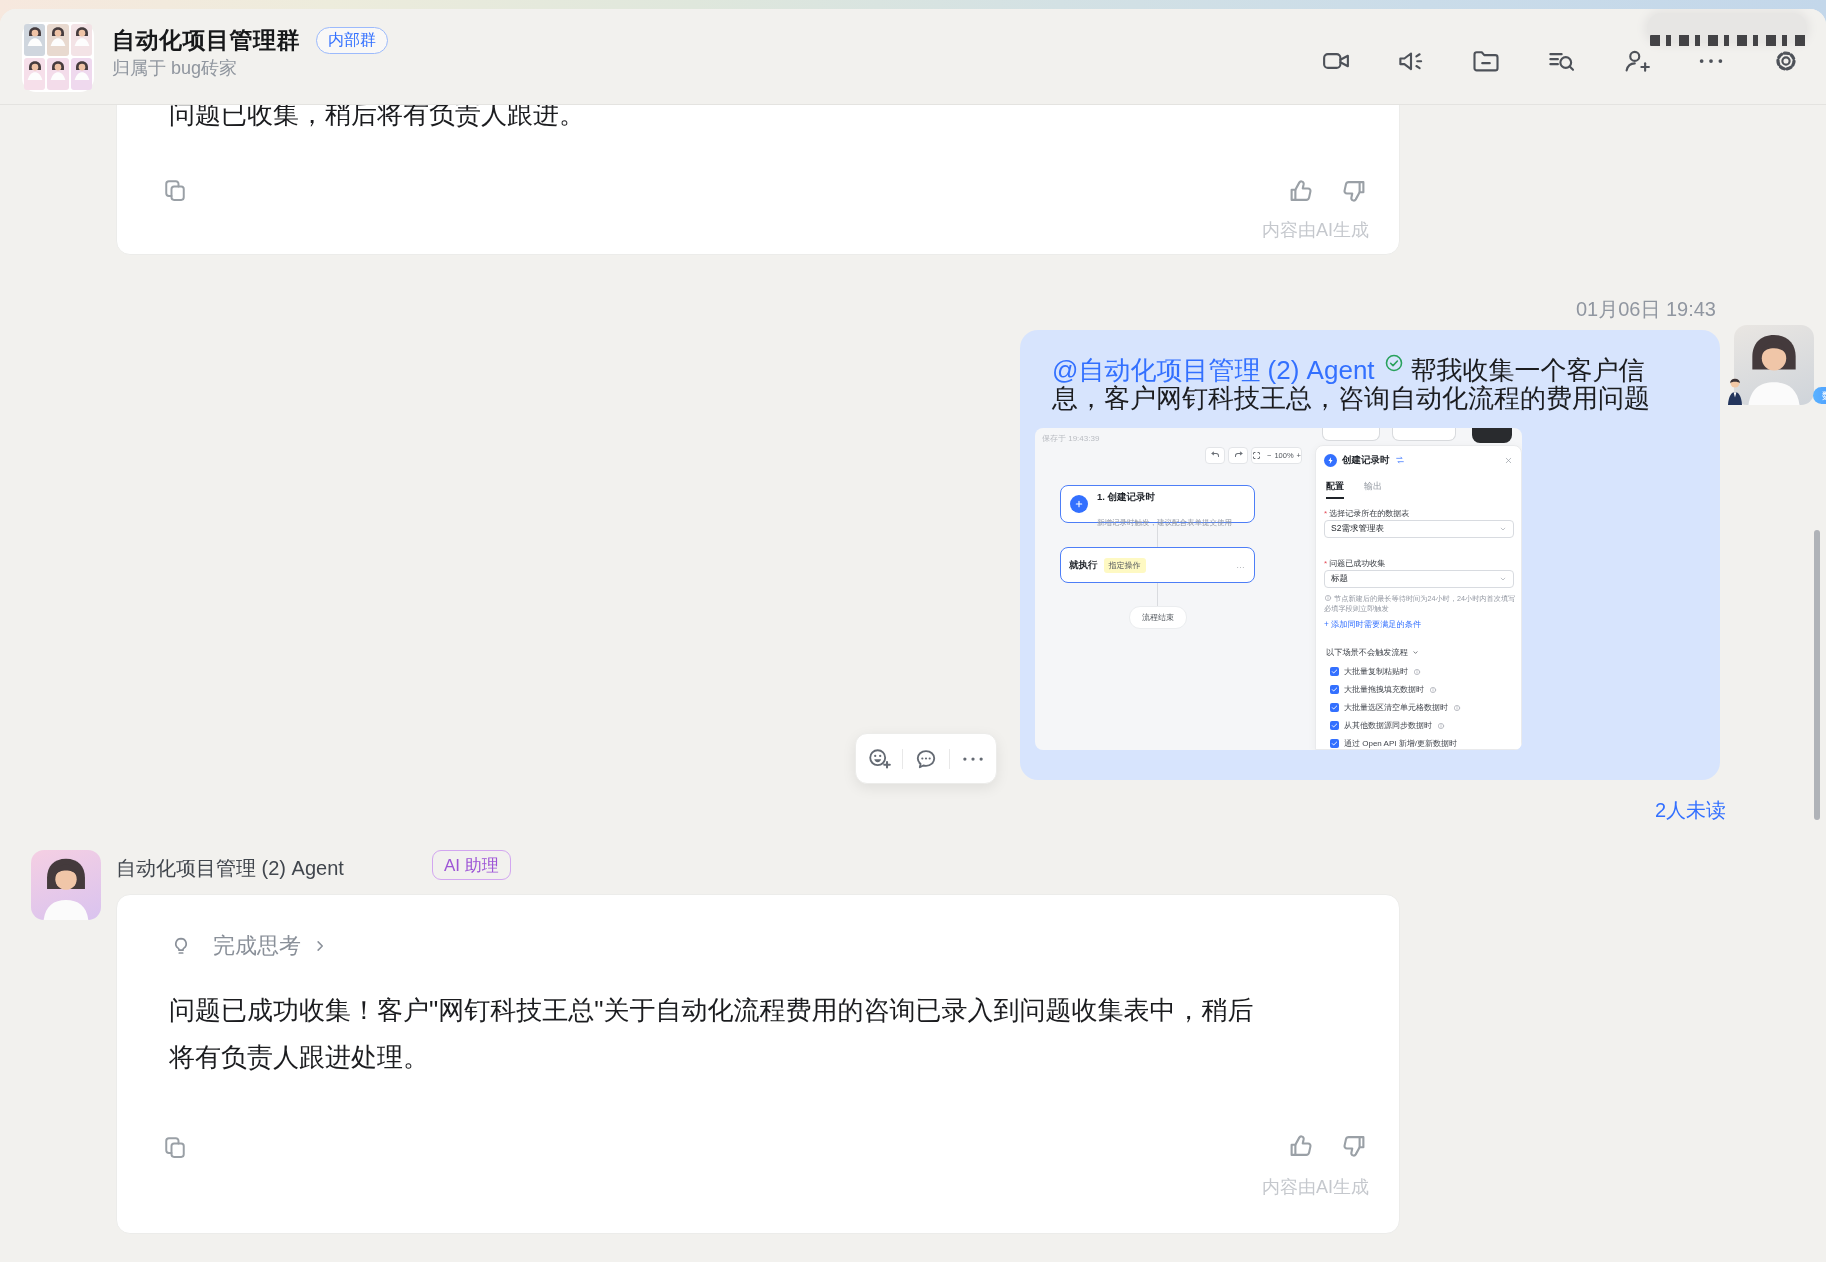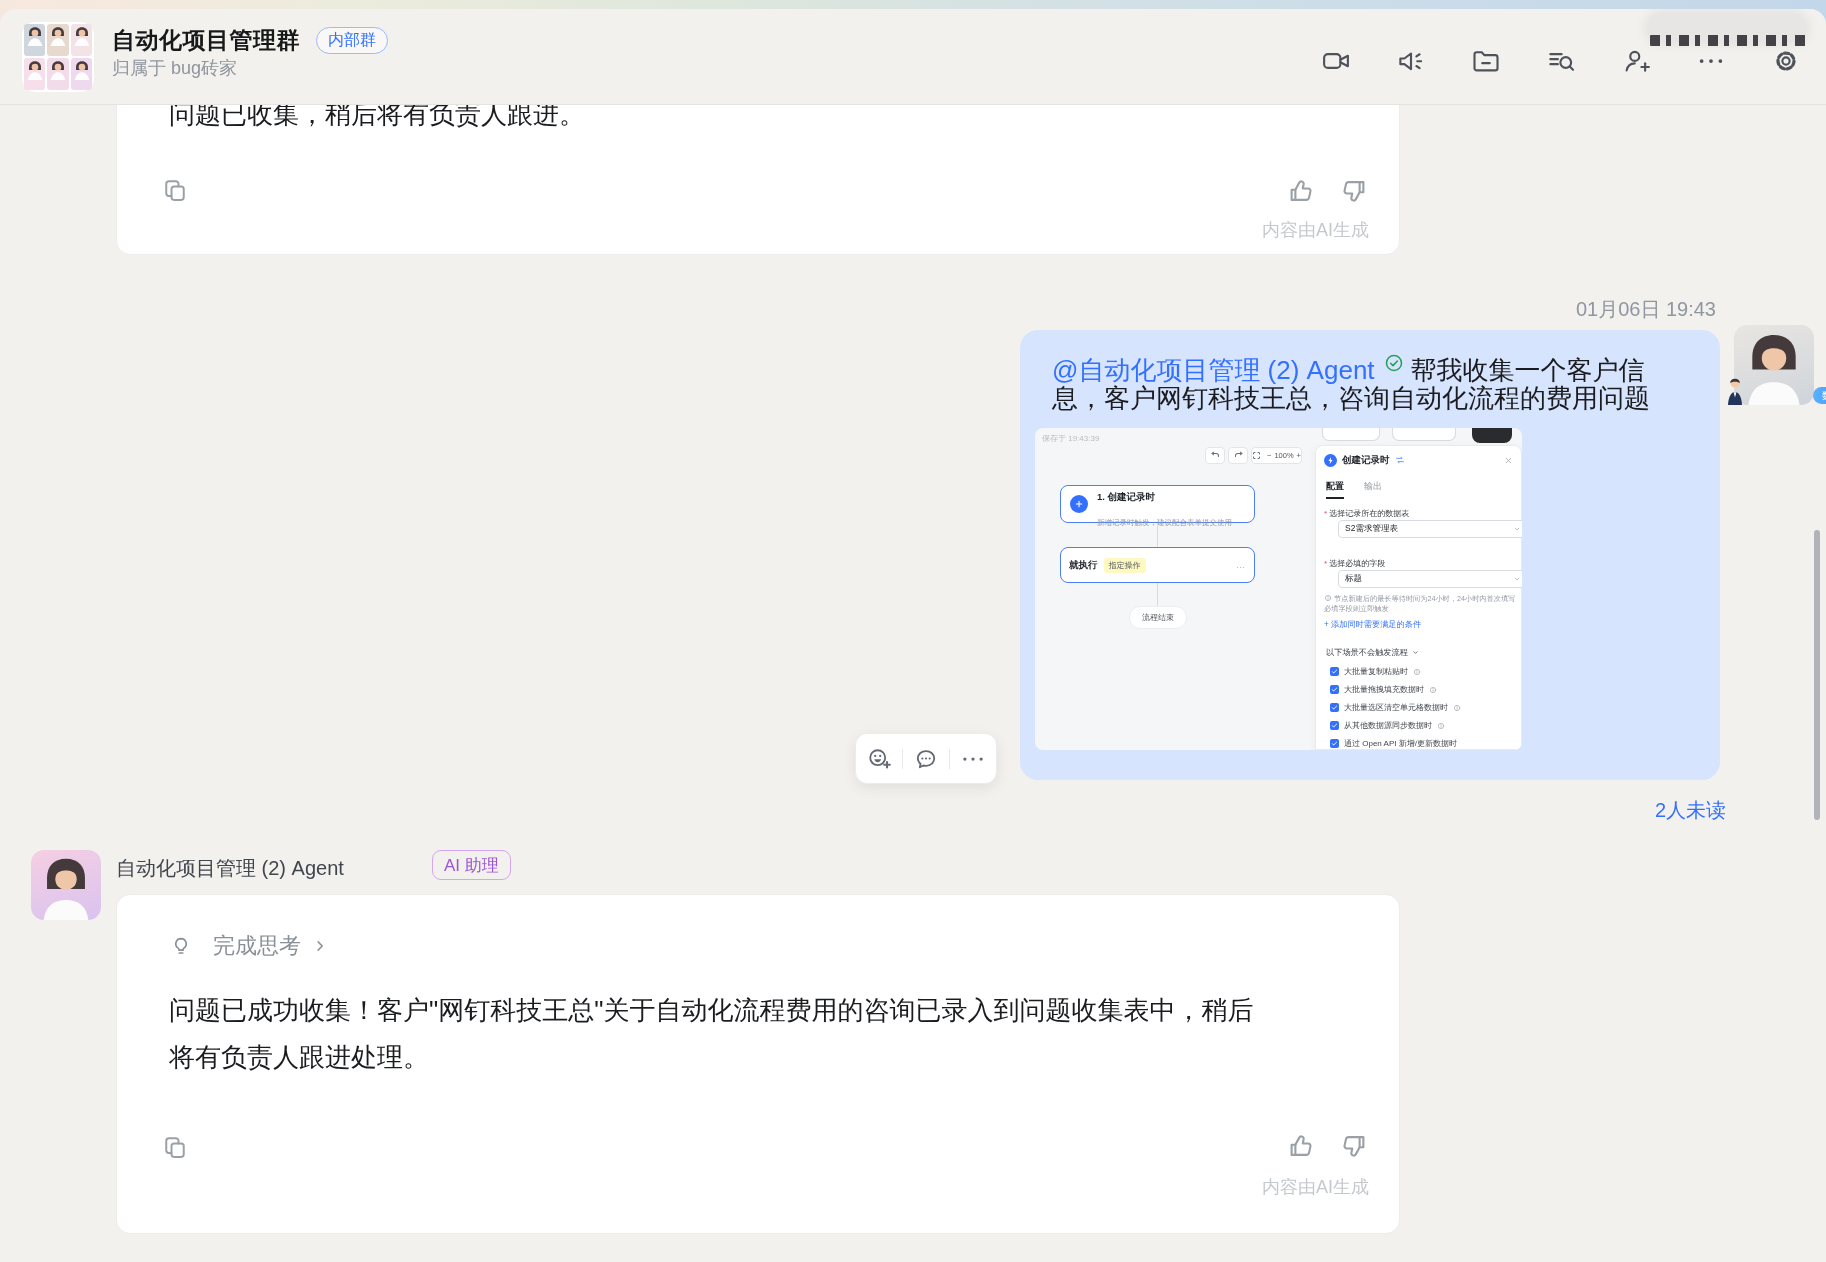--- a/index.html
+++ b/index.html
@@ -82,21 +82,21 @@
   .wp-head{position:absolute;left:8px;top:6px;right:8px;height:16px;display:flex;align-items:center;gap:5px;}
   .wp-hic{width:13px;height:13px;border-radius:50%;background:#3370ff;color:#fff;display:flex;align-items:center;justify-content:center;}
   .wp-title{font-size:9.5px;font-weight:bold;color:#1f2329;}
   .wp-swap{color:#3370ff;display:flex;cursor:pointer;}
   .wp-close{margin-left:auto;color:#8f959e;display:flex;cursor:pointer;}
   .wp-tabs{position:absolute;left:10px;top:34px;display:flex;gap:20px;font-size:9px;}
   .wp-tab-on{color:#1f2329;font-weight:bold;border-bottom:2px solid #1f2329;padding-bottom:4px;cursor:pointer;}
   .wp-tab-off{color:#8f959e;cursor:pointer;}
   .wp-label{position:absolute;left:8px;font-size:8px;color:#383c42;}
   .req{color:#e34d59;margin-right:2px;}
-  .wp-select{position:absolute;left:8px;width:190px;height:18px;border:1px solid #d8dbe0;border-radius:4px;display:flex;align-items:center;padding:0 6px;font-size:8.5px;color:#1f2329;box-sizing:border-box;cursor:pointer;background:#fff;margin-left:14px;}
+  .wp-select{position:absolute;left:8px;width:190px;height:18px;border:1px solid #d8dbe0;border-radius:4px;display:flex;align-items:center;padding:0 6px;font-size:8.5px;color:#1f2329;box-sizing:border-box;cursor:pointer;background:#fff;}
   .wp-select .chev{margin-left:auto;color:#8f959e;display:flex;}
   .wp-info{position:absolute;left:8px;width:192px;font-size:7.2px;line-height:9.5px;color:#9499a3;}
   .wp-link{position:absolute;left:8px;font-size:8.2px;color:#3370ff;cursor:pointer;}
   .wp-scenes{position:absolute;left:10px;font-size:8.2px;color:#41454c;display:flex;align-items:center;gap:4px;cursor:pointer;}
   .wp-cb{position:absolute;left:14px;display:flex;align-items:center;gap:5px;font-size:8px;color:#41454c;cursor:pointer;}
   .cbbox{width:9px;height:9px;background:#3370ff;border-radius:2px;display:flex;align-items:center;justify-content:center;color:#fff;}
   .wp-cb .inf{color:#9499a3;display:flex;}
 </style>
 </head>
 <body>
@@ -415,21 +415,21 @@
           </div>
           <div class="wp-label" style="top:62px;"><span class="req">*</span><span>选择记录所在的数据表</span></div>
           <div class="wp-select" style="top:74px;">
               <span>S2需求管理表</span>
               <span class="chev">
                 <svg class="ic" width="8" height="8">
                   <use href="#ic-chevd"></use>
                 </svg>
               </span>
             </div>
-          <div class="wp-label" style="top:112px;"><span class="req">*</span><span>选择必填的字段</span></div>
+          <div class="wp-label" style="top:112px;"><span class="req">*</span><span>问题已成功收集</span></div>
           <div class="wp-select" style="top:124px;">
               <span>标题</span>
               <span class="chev">
                 <svg class="ic" width="8" height="8">
                   <use href="#ic-chevd"></use>
                 </svg>
               </span>
             </div>
           <div class="wp-info" style="top:148px;"><svg class="ic" width="8" height="8" style="display:inline-block;vertical-align:-1px">
                 <use href="#ic-info"></use>

